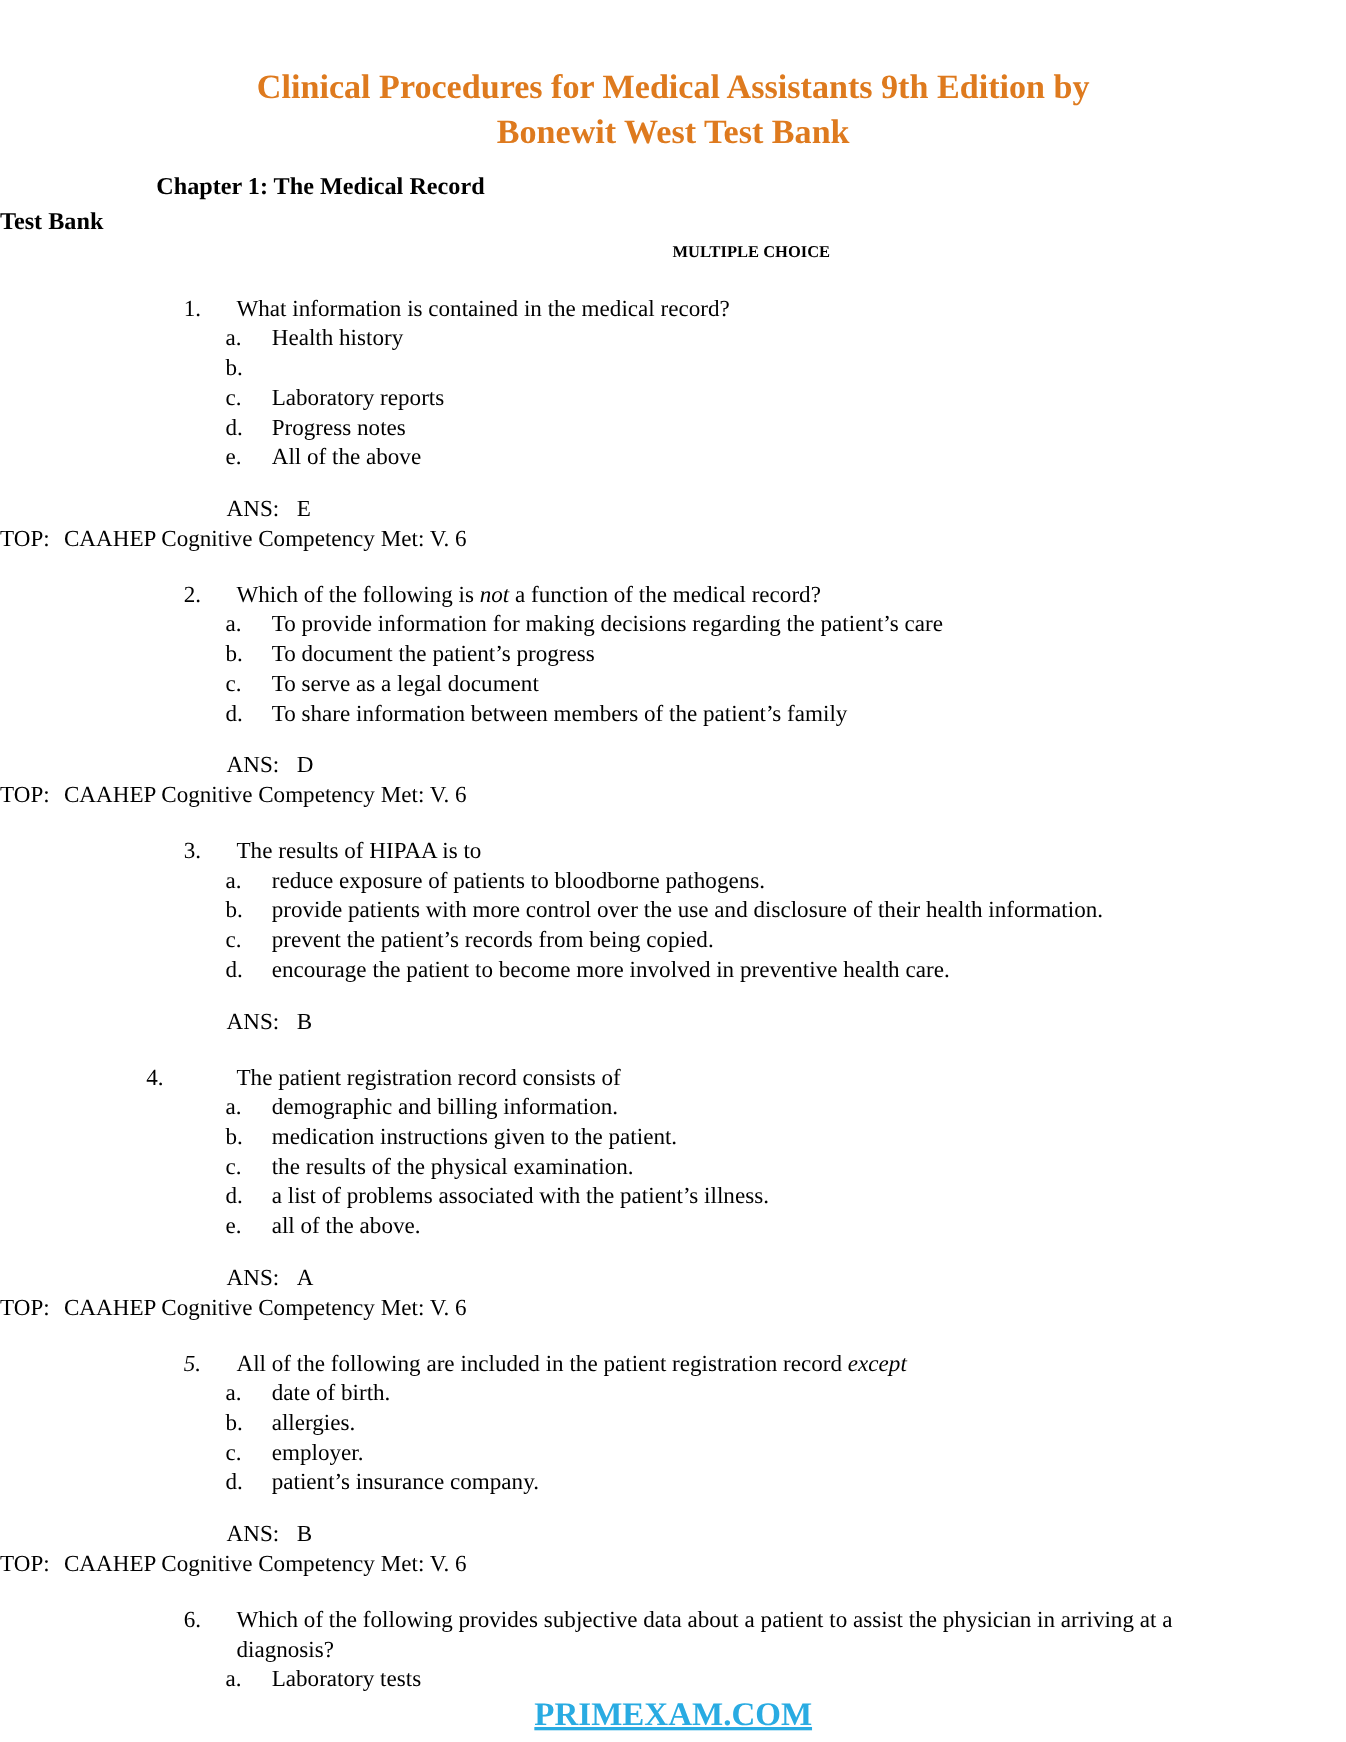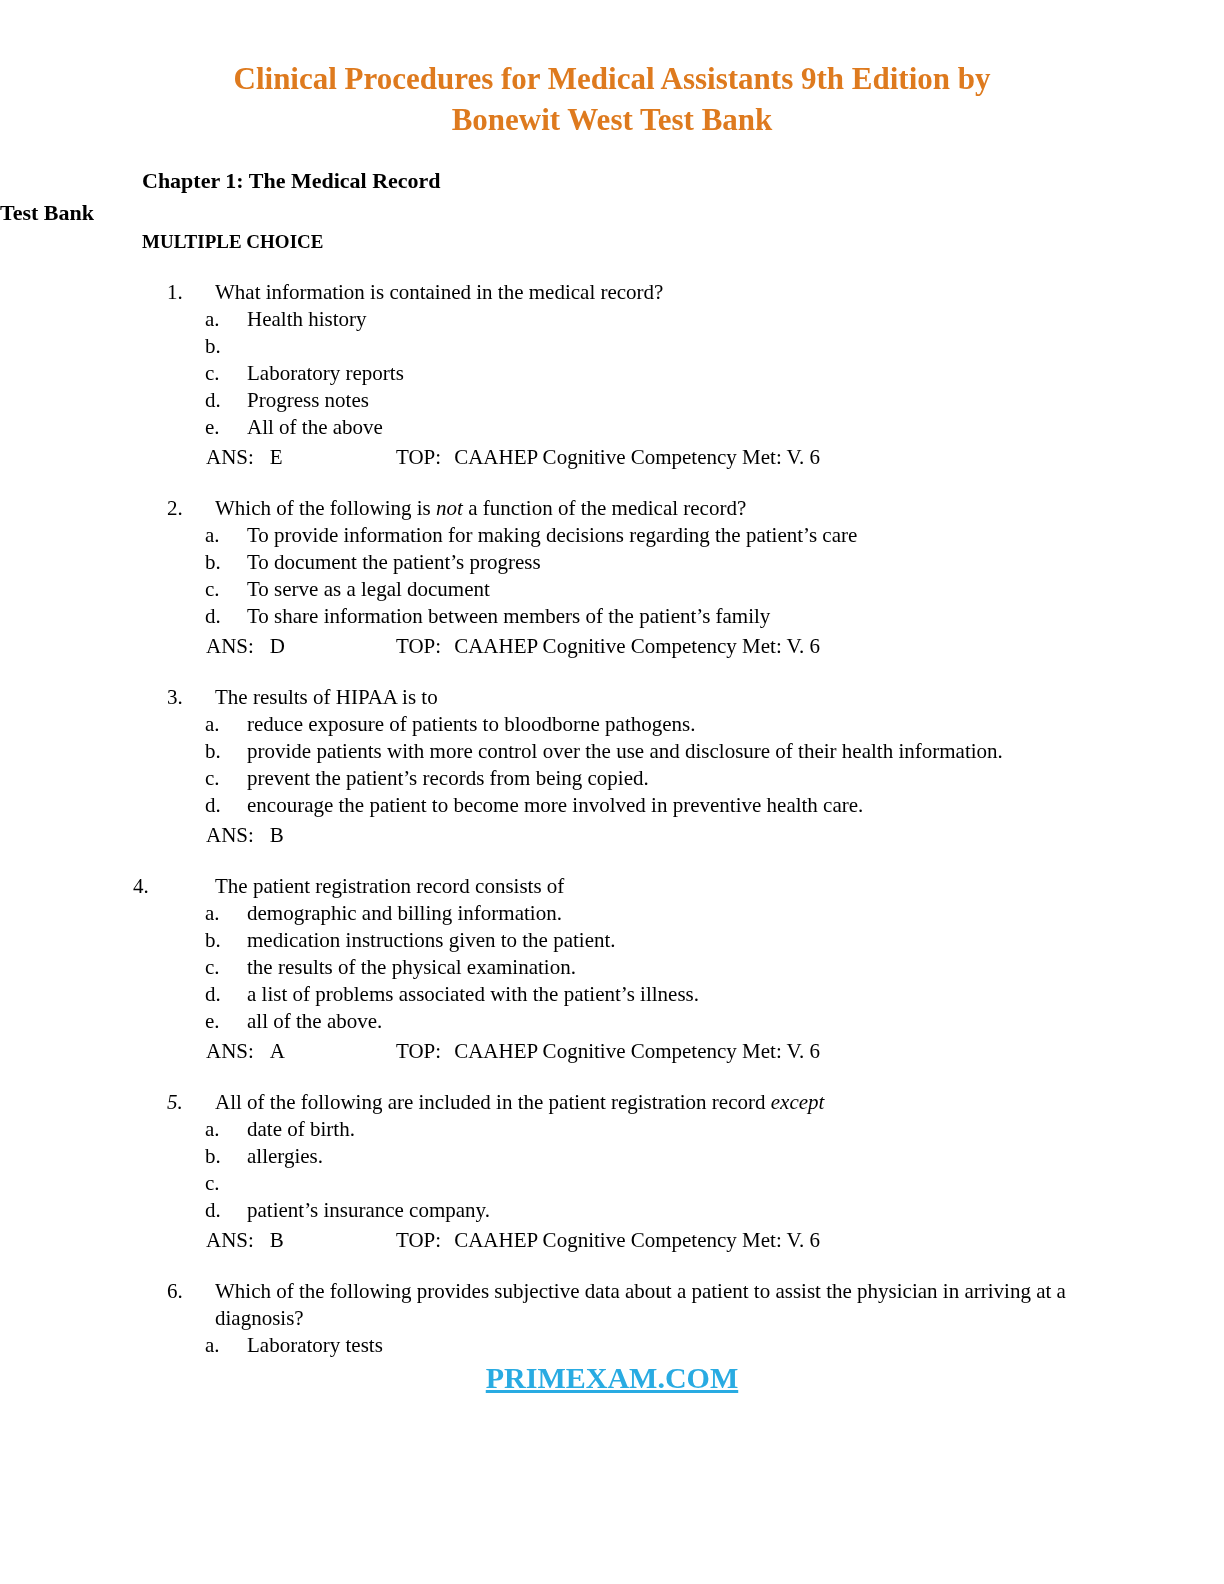--- a/index.html
+++ b/index.html
@@ -21,35 +21,36 @@
   .doc-title {
     margin: 0;
     text-align: center;
     font-size: 31px;
     line-height: 41px;
     font-weight: bold;
     color: var(--title-color, #DE7A1E);
   }
   .title-line { display: block; }
   .chapter {
-    margin: 24px 0 0 142px;
+    margin: 12px 0 0 142px;
     font-size: 22px;
     line-height: 33px;
     font-weight: bold;
   }
   .testbank {
     font-size: 22px;
     line-height: 32px;
     font-weight: bold;
   }
   .mc {
     margin-left: 142px;
-    font-size: 19px;
+    font-size: 15px;
     line-height: 26px;
     font-weight: bold;
+    text-align: center;
   }
   .questions {
     width: 1105px;
     font-size: 21px;
     line-height: 27px;
   }
   .question { margin-top: 24px; }
   .q-row { display: flex; }
   .q-num {
     flex: none;
@@ -64,21 +65,22 @@
   .q-text { flex: 1; }
   .opt-row { display: flex; }
   .opt-letter {
     flex: none;
     margin-left: 205px;
     width: 42px;
   }
   .opt-text { flex: 1; }
   .ans-row {
     display: flex;
-    margin-top: 3px;
+    margin-top: 20px;
+    flex-direction: column;
   }
   .ans-pair {
     flex: none;
     margin-left: 206px;
     width: 190px;
   }
   .ans-value { margin-left: 16px; }
   .top-value { margin-left: 13px; }
   .it { font-style: italic; }
   .footer {
@@ -231,20 +233,21 @@
       <div class="opt-row">
         <span class="opt-letter">a.</span>
         <span class="opt-text">date of birth.</span>
       </div>
       <div class="opt-row">
         <span class="opt-letter">b.</span>
         <span class="opt-text">allergies.</span>
       </div>
       <div class="opt-row">
         <span class="opt-letter">c.</span>
+        <span class="opt-text">employer.</span>
       </div>
       <div class="opt-row">
         <span class="opt-letter">d.</span>
         <span class="opt-text">patient’s insurance company.</span>
       </div>
       <div class="ans-row">
         <span class="ans-pair"><span class="ans-label">ANS:</span><span class="ans-value">B</span></span>
         <span class="top-pair"><span class="top-label">TOP:</span><span class="top-value">CAAHEP Cognitive Competency Met: V. 6</span></span>
       </div>
     </div>

